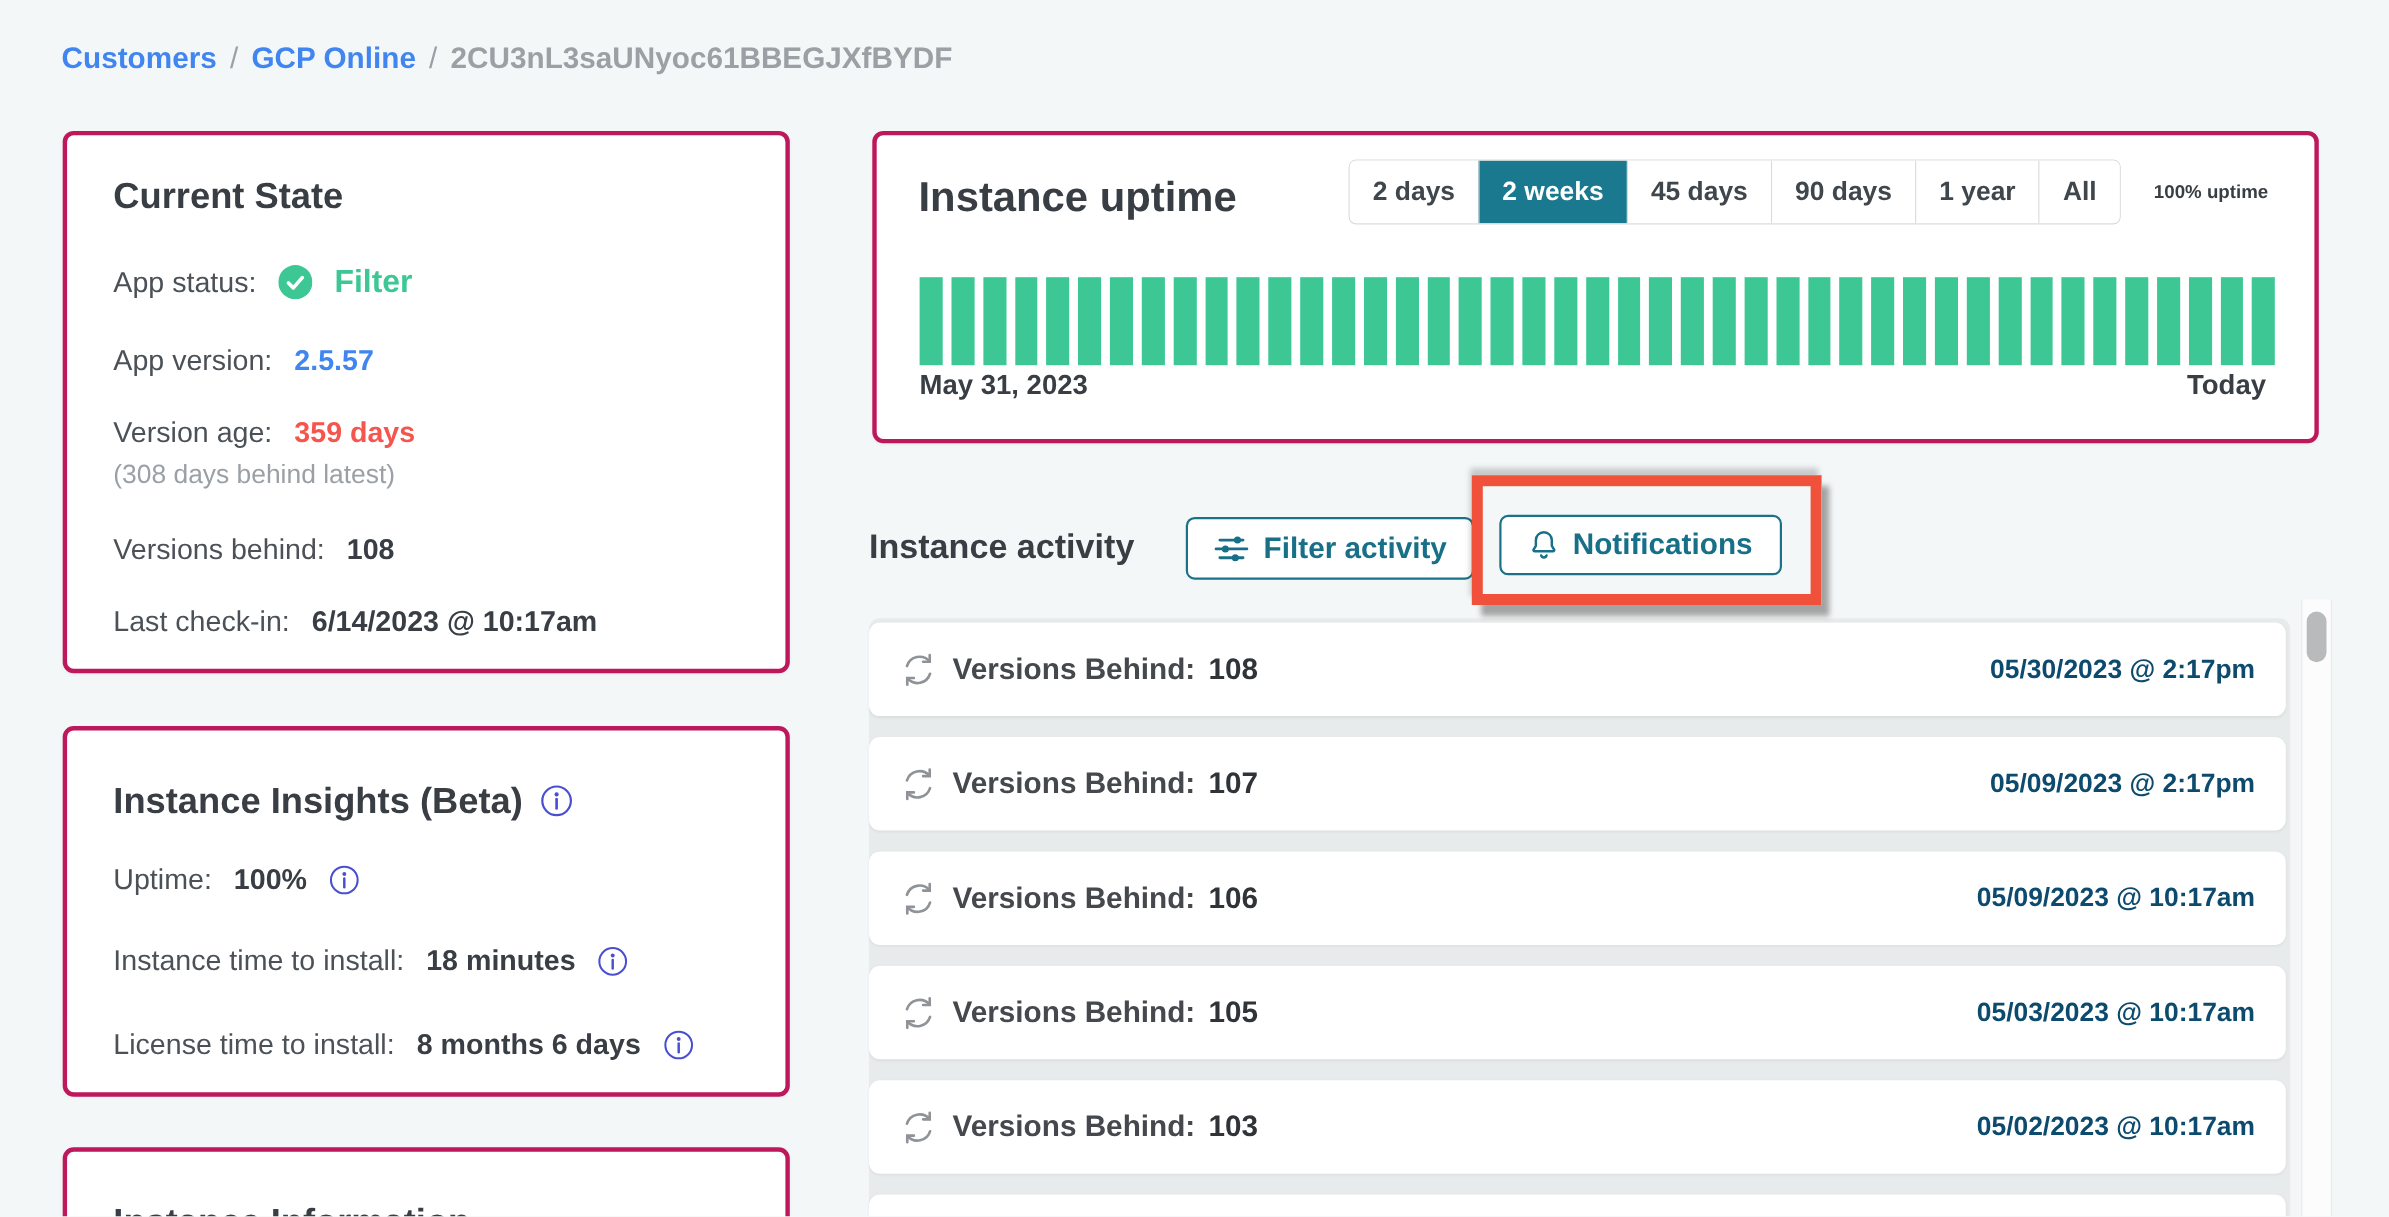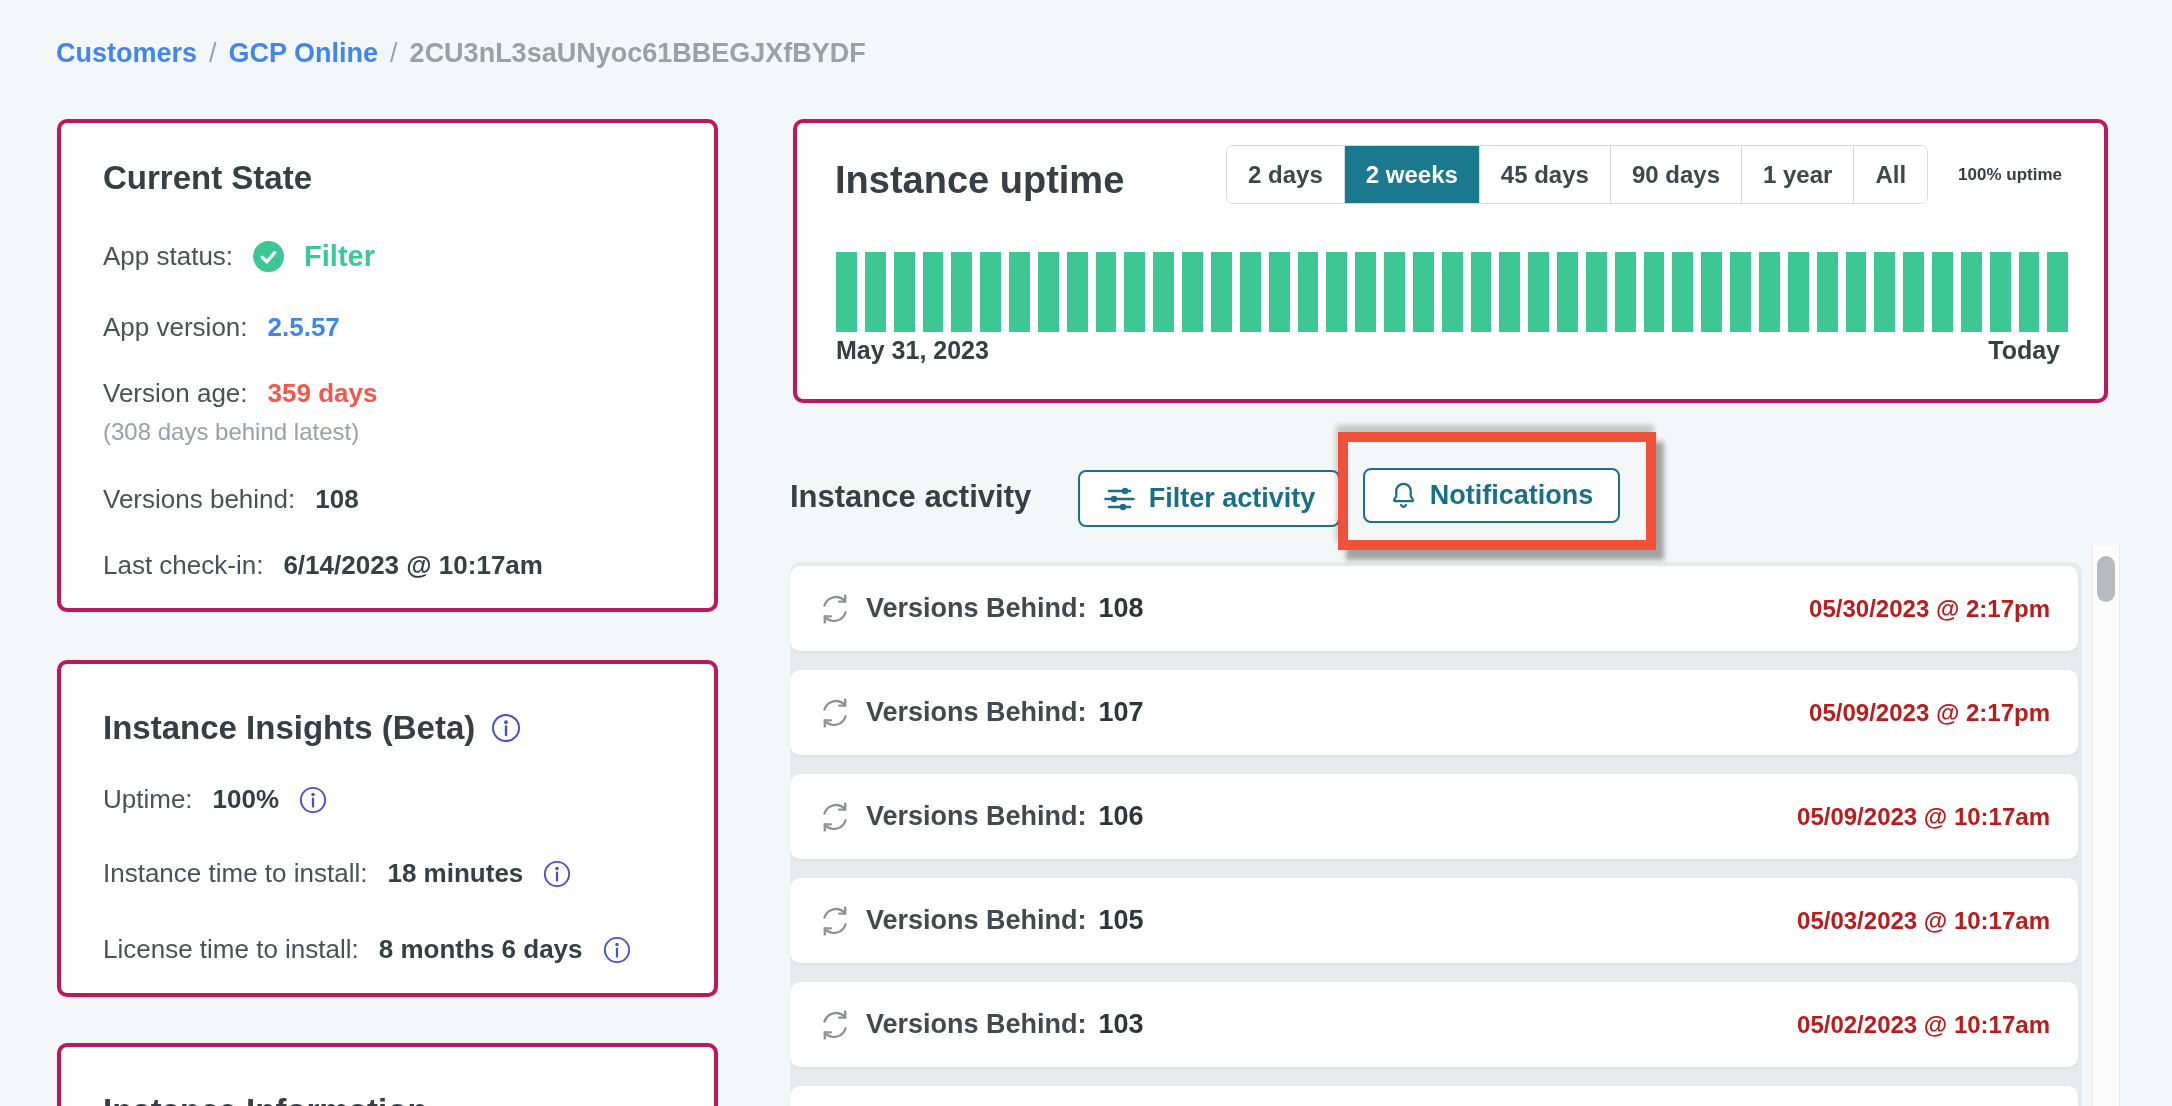--- a/index.html
+++ b/index.html
@@ -47,21 +47,21 @@
   .teal-btn{position:absolute;display:flex;align-items:center;justify-content:center;gap:13px;background:#fff;border:2px solid #1b7188;border-radius:8px;color:#186f88;font-size:27px;font-weight:700;cursor:pointer;white-space:nowrap;}
   #filter-btn{left:1078px;top:470px;width:262px;height:57px;}
   #notifications-btn{left:1363px;top:468px;width:257px;height:55px;}
   #annotation-box{position:absolute;left:1338px;top:432px;width:318px;height:118px;border:10px solid #f0513a;box-shadow:8px 10px 5px rgba(80,80,80,.5),-2px -7px 5px rgba(80,80,80,.28);pointer-events:none;z-index:5;}
 
   
   #activity-list-bg{position:absolute;left:790px;top:562px;width:1292px;height:544px;background:#e8ebeb;border-radius:10px 10px 0 0;}
   .activity-row{position:absolute;left:790px;width:1288px;height:85px;background:#fff;border-radius:10px;box-shadow:0 1px 3px rgba(0,0,0,.06);display:flex;align-items:center;padding:0 28px;}
   .row-label{margin-left:14px;font-size:27px;font-weight:700;color:#45484c;white-space:nowrap;}
   .row-value{margin-left:12px;font-size:27px;font-weight:700;color:#303438;}
-  .row-time{margin-left:auto;font-size:24px;font-weight:600;color:#b91c1c;white-space:nowrap;}
+  .row-time{margin-left:auto;font-size:24px;font-weight:600;color:#0c4a6e;white-space:nowrap;}
 
   
   #scroll-track{position:absolute;left:2092px;top:545px;width:28px;height:561px;background:#fcfcfc;border-left:1px solid #e9e9e9;border-right:1px solid #e9e9e9;}
   #scroll-thumb{position:absolute;left:4px;top:11px;width:18px;height:46px;border-radius:9px;background:#b8babc;cursor:grab;}
 </style>
 </head>
 <body>
 
 <div id="canvas">
 

